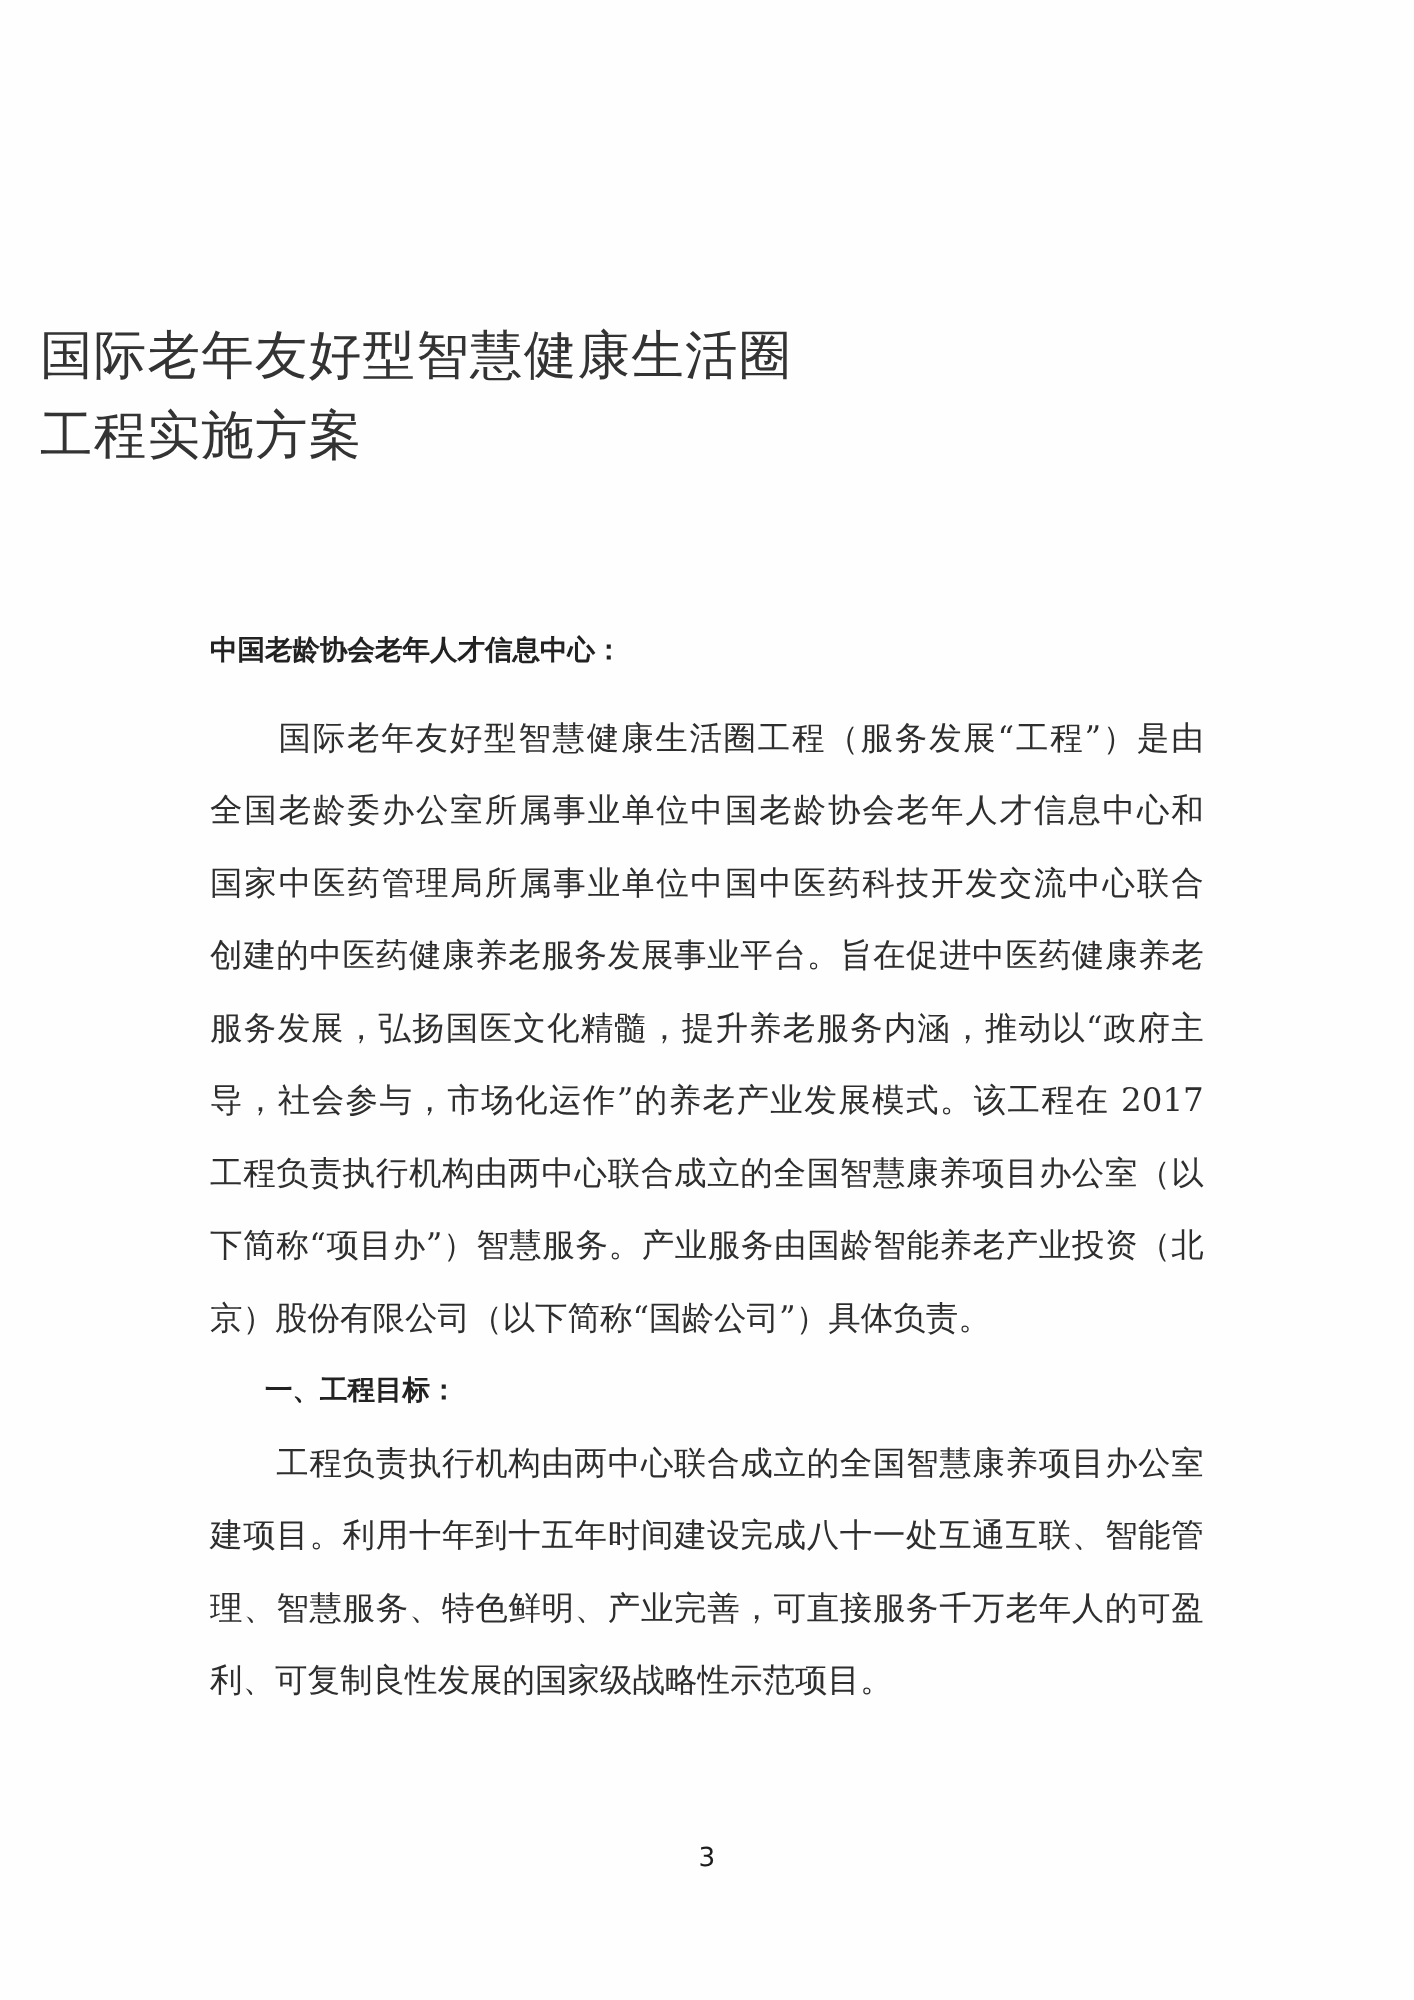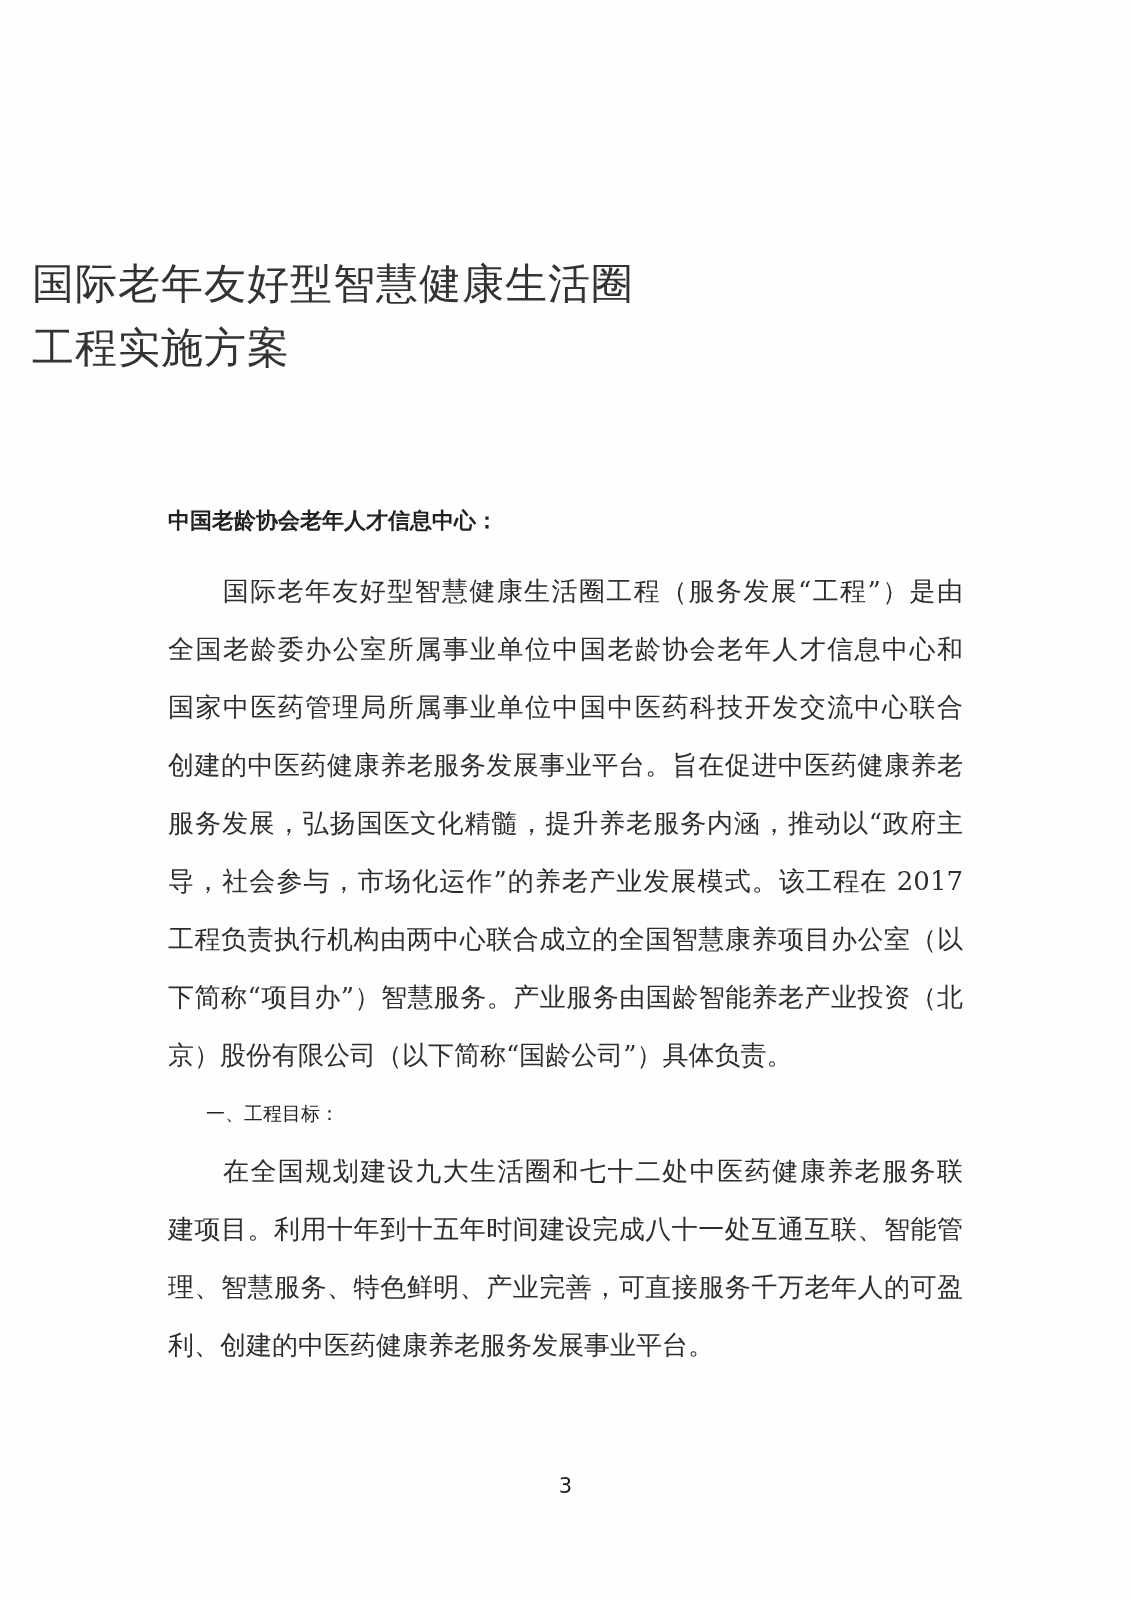--- a/index.html
+++ b/index.html
@@ -51,22 +51,22 @@
     text-align: justify;
     text-align-last: justify;
     text-justify: inter-character;
     white-space: nowrap;
   }
   .para .line:last-child {
     text-align-last: left;
   }
   .section-heading {
     font-family: "DejaVu Sans", "Liberation Sans", sans-serif;
-    font-weight: 400;
-    font-size: 19px;
+    font-weight: 700;
+    font-size: 22px;
     color: #222222;
     line-height: 58px;
     text-indent: 2em;
   }
   .para2 {
     margin-top: 0;
   }
   .page-number {
     position: absolute;
     top: 1472px;
@@ -101,23 +101,23 @@
         <div class="line">服务发展，弘扬国医文化精髓，提升养老服务内涵，推动以“政府主</div>
         <div class="line">导，社会参与，市场化运作”的养老产业发展模式。该工程在 2017</div>
         <div class="line">工程负责执行机构由两中心联合成立的全国智慧康养项目办公室（以</div>
         <div class="line">下简称“项目办”）智慧服务。产业服务由国龄智能养老产业投资（北</div>
         <div class="line">京）股份有限公司（以下简称“国龄公司”）具体负责。</div>
       </div>
 
     <div class="section-heading">一、工程目标：</div>
 
     <div class="para para2">
-        <div class="line">　　在全国规划建设九大生活圈和七十二处中医药健康养老服务联</div>
+        <div class="line">　　工程负责执行机构由两中心联合成立的全国智慧康养项目办公室</div>
         <div class="line">建项目。利用十年到十五年时间建设完成八十一处互通互联、智能管</div>
         <div class="line">理、智慧服务、特色鲜明、产业完善，可直接服务千万老年人的可盈</div>
-        <div class="line">利、创建的中医药健康养老服务发展事业平台。</div>
+        <div class="line">利、可复制良性发展的国家级战略性示范项目。</div>
       </div>
 
   </div>
 
   <div class="page-number">3</div>
 
 </div>
 
 </body></html>

